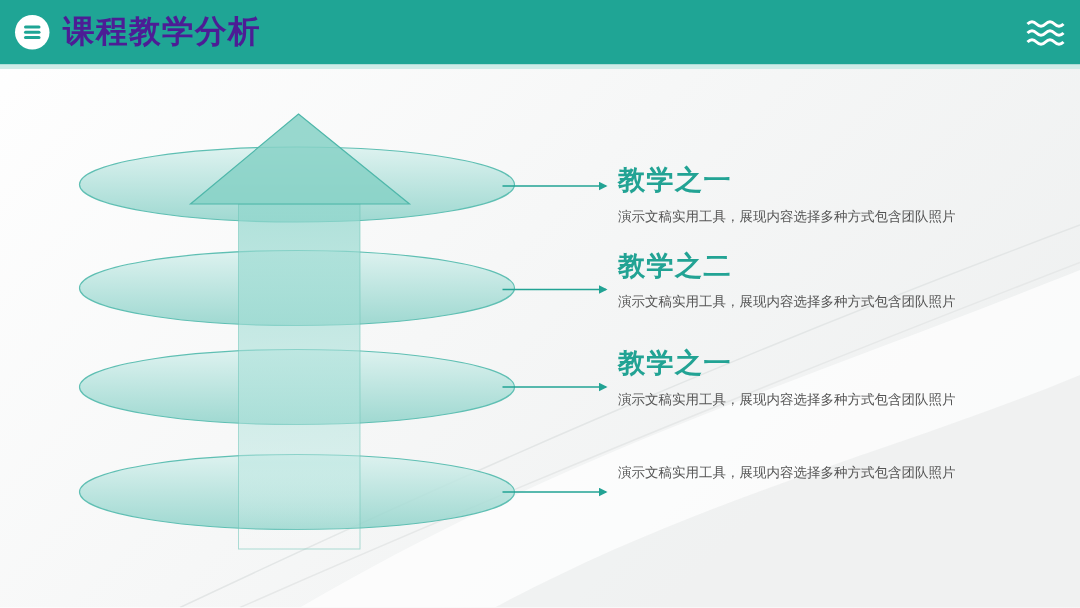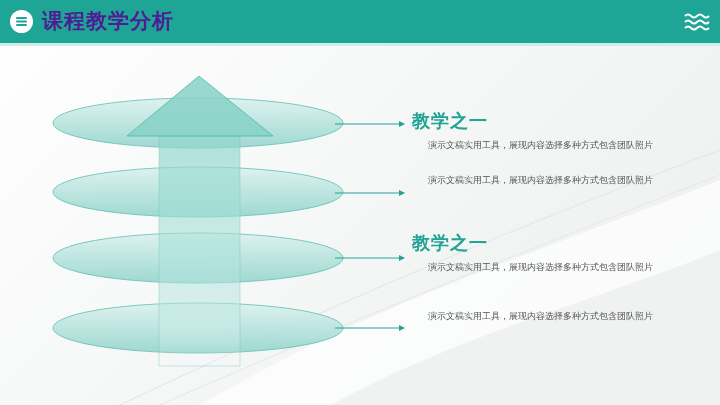--- a/index.html
+++ b/index.html
@@ -25,21 +25,21 @@
       color: #4c1d95; letter-spacing: 1px; line-height: 30px;
     }
     .wave-icon { position: absolute; left: 684px; top: 13px; width: 26px; height: 18px; }
     .bg-swoosh { position: absolute; left: 0; top: 46px; width: 720px; height: 359px; }
     .diagram { position: absolute; left: 0; top: 0; width: 720px; height: 405px; }
     .item { position: absolute; left: 412px; }
     .item-title {
       font-size: 18px; font-weight: bold; color: #22a394; line-height: 22px; letter-spacing: 1px;
     }
     .item-desc {
-      font-size: 9px; color: #555555; line-height: 12px; margin-top: 7px; white-space: nowrap; margin-left: 16px;
+      font-size: 9px; color: #555555; line-height: 12px; margin-top: 7px; white-space: nowrap;
     }
   </style>
 </head>
 <body>
 
 <svg class="bg-swoosh" viewBox="0 46 720 359">
   <path d="M200 405 C 380 300, 520 260, 720 180 L720 405 Z" fill="#ffffff" opacity="0.7"></path>
   <path d="M330 405 C 470 330, 600 300, 720 250 L720 405 Z" fill="#e9ebeb" opacity="0.6"></path>
   <path d="M120 405 C 300 320, 480 240, 720 150" stroke="#e3e6e6" stroke-width="1" fill="none"></path>
   <path d="M160 405 C 330 330, 500 260, 720 175" stroke="#e6e8e8" stroke-width="1" fill="none"></path>
@@ -100,20 +100,21 @@
   <line x1="335" y1="193" x2="404" y2="193" stroke="#22a394" stroke-width="1" marker-end="url(#arrowhead)"></line>
   <line x1="335" y1="258" x2="404" y2="258" stroke="#22a394" stroke-width="1" marker-end="url(#arrowhead)"></line>
   <line x1="335" y1="328" x2="404" y2="328" stroke="#22a394" stroke-width="1" marker-end="url(#arrowhead)"></line>
 </svg>
 
 <div class="item" style="top:110px;">
   <div class="item-title">教学之一</div>
   <div class="item-desc">演示文稿实用工具，展现内容选择多种方式包含团队照片</div>
 </div>
 <div class="item" style="top:167px;">
+  <div class="item-title">教学之二</div>
   <div class="item-desc">演示文稿实用工具，展现内容选择多种方式包含团队照片</div>
 </div>
 <div class="item" style="top:232px;">
   <div class="item-title">教学之一</div>
   <div class="item-desc">演示文稿实用工具，展现内容选择多种方式包含团队照片</div>
 </div>
 <div class="item" style="top:303px;">
   <div class="item-desc">演示文稿实用工具，展现内容选择多种方式包含团队照片</div>
 </div>
 

